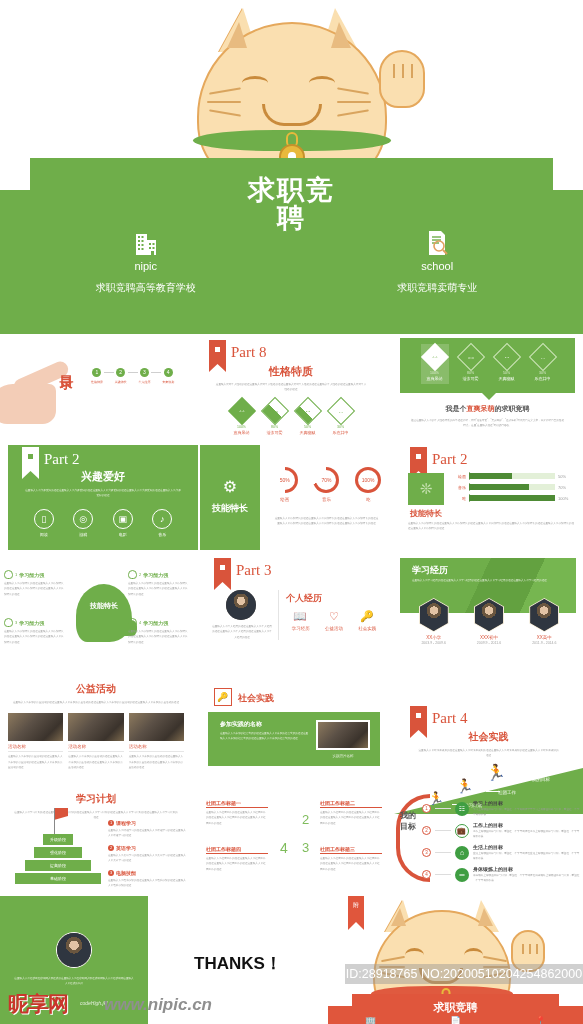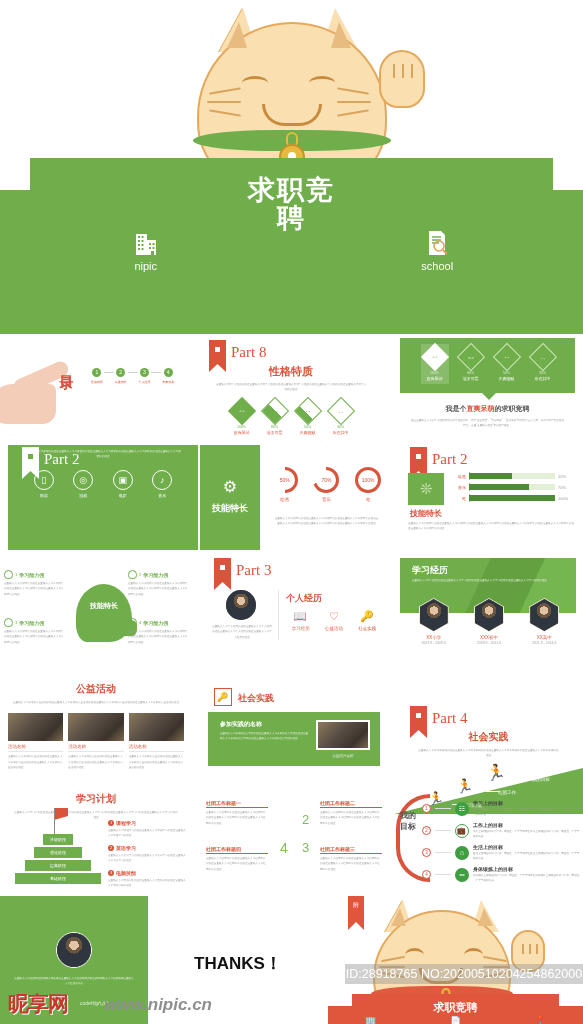--- a/index.html
+++ b/index.html
@@ -182,35 +182,37 @@
               <rect x="7.5" y="18" width="2" height="2"></rect>
               <rect x="15" y="13" width="2" height="2"></rect>
               <rect x="18.5" y="13" width="2" height="2"></rect>
               <rect x="15" y="17" width="2" height="2"></rect>
               <rect x="18.5" y="17" width="2" height="2"></rect>
             </g>
             <rect x="17" y="21" width="3" height="4" fill="#6fae4a"></rect>
           </svg>
       </div>
       <div class="en">nipic</div>
+      <div class="cn">求职竞聘高等教育学校</div>
     </div>
     <div class="cover-col">
       <div class="ic">
         <svg width="22" height="26" viewBox="0 0 22 26">
             <path d="M3 1h12l4 4v20H3z" fill="#fff"></path>
             <g stroke="#6fae4a" stroke-width="1.4">
               <line x1="6" y1="7" x2="15" y2="7"></line>
               <line x1="6" y1="10" x2="15" y2="10"></line>
               <line x1="6" y1="13" x2="13" y2="13"></line>
             </g>
             <circle cx="13" cy="16" r="5" fill="none" stroke="#e0a060" stroke-width="1.6"></circle>
             <line x1="17" y1="20" x2="21" y2="24" stroke="#e0a060" stroke-width="2"></line>
           </svg>
       </div>
       <div class="en">school</div>
+      <div class="cn">求职竞聘卖萌专业</div>
     </div>
   </div>
 </div>
 
 <div class="slide" style="left:0;top:338px;width:190px;height:104px;">
   <div class="hand" style="left:-10px;top:30px;">
     <div class="palm"></div>
       <div class="fing"></div>
   </div>
   <div class="mulu" style="left:60px;top:26px;position:absolute;">目录</div>
@@ -306,20 +308,21 @@
   </div>
   <div style="position:absolute;left:0;top:66px;width:191px;text-align:center;font-size:7px;color:#555;font-weight:bold;">
     <span>我是个</span><span style="color:#d9543b">直爽呆萌</span><span>的求职竞聘</span>
   </div>
   <div class="body-txt" style="position:absolute;left:18px;top:80px;width:155px;">通过这里输入人员的个人性格特质的简单描述介绍，您可“活泼可爱”、“天真幽默”、“温柔体贴”可使用自定义文字，简介介绍自己的性格特点，这里“这里输入描述”可以进行修改。</div>
 </div>
 
 <div class="slide" style="left:8px;top:445px;width:190px;height:105px;background:#6fae4a;">
   <div class="ribbon white" style="left:14px;top:2px;"></div>
   <div class="part-label w" style="left:36px;top:6px;">Part 2</div>
+  <div class="h-title w" style="margin-top:24px;">兴趣爱好</div>
   <div class="body-txt w" style="margin:4px 16px 0;">这里输入人员兴趣爱好的描述这里输入人员兴趣爱好的描述这里输入人员兴趣爱好的描述这里输入人员兴趣爱好的描述这里输入人员兴趣爱好的描述</div>
   <div style="display:flex;margin-top:10px;padding:0 16px;">
     <div style="flex:1;text-align:center;">
       <div class="c-ic">▯</div>
       <div style="font-size:4px;color:#fff;margin-top:3px;">阅读</div>
     </div>
     <div style="flex:1;text-align:center;">
       <div class="c-ic">◎</div>
       <div style="font-size:4px;color:#fff;margin-top:3px;">游戏</div>
     </div>

